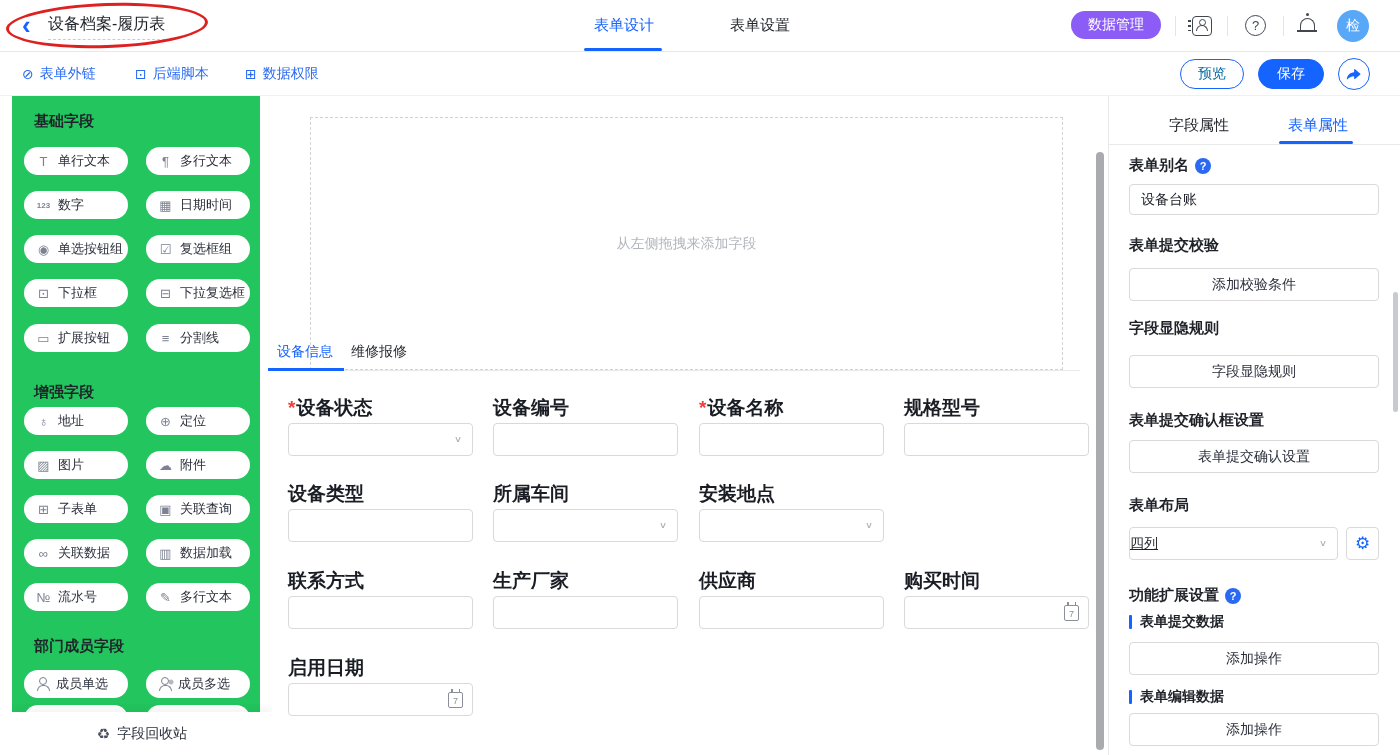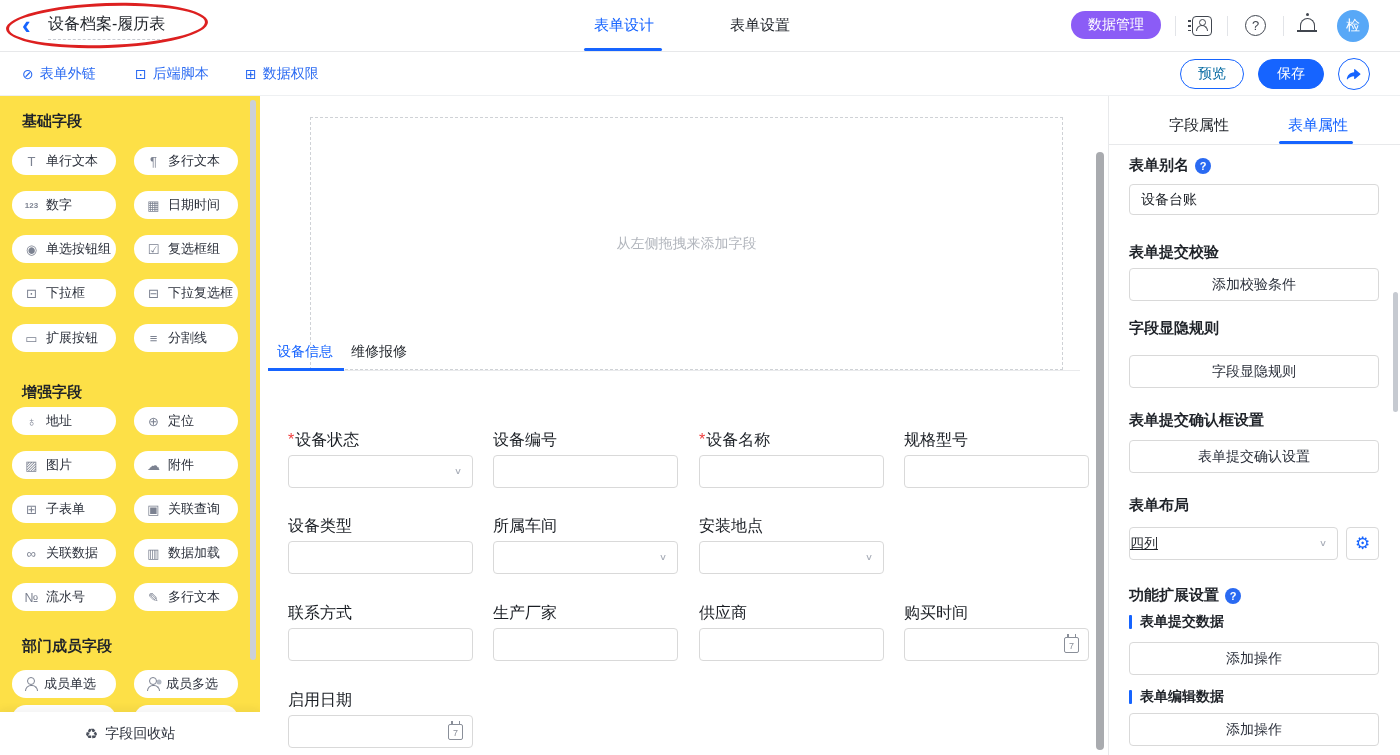--- a/index.html
+++ b/index.html
@@ -29,21 +29,21 @@
   
   #toolbar { position:absolute; left:0; top:52px; width:1400px; height:44px; background:#fff; border-bottom:1px solid #eef0f2; z-index:4; }
   .tb-link { position:absolute; top:13px; display:flex; align-items:center; gap:6px; color:#2a6af2; font-size:14px; cursor:pointer; }
   .tb-link .g { font-size:14px; }
   .pill-btn { position:absolute; top:7px; height:30px; border-radius:15px; font-size:14px; cursor:pointer; }
   .btn-preview { left:1180px; width:64px; background:#fff; border:1px solid #1664ff; color:#0369a1; }
   .btn-save { left:1258px; width:66px; background:#1664ff; border:1px solid #1664ff; color:#fff; }
   .share-btn { position:absolute; left:1338px; top:6px; width:32px; height:32px; border-radius:50%; border:1px solid #1664ff; background:#fff; display:flex; align-items:center; justify-content:center; cursor:pointer; }
 
   
-  #sidebar { position:absolute; left:0; top:96px; width:260px; height:659px; background:#fde047; overflow:hidden; }
+  #sidebar { position:absolute; left:12px; top:96px; width:260px; height:659px; background:#22c55e; overflow:hidden; }
   .side-title { position:absolute; left:22px; font-size:15px; font-weight:bold; color:#1f2329; }
   .pill { position:absolute; width:104px; height:28px; border-radius:14px; background:#fff; display:flex; align-items:center; padding-left:12px; gap:7px; font-size:13px; color:#2a2f3a; cursor:grab; white-space:nowrap; }
   .pill .pg { color:#7c8291; font-size:13px; width:15px; text-align:center; flex:none; }
   .pill .pg.sm { font-size:8px; font-weight:bold; letter-spacing:0; }
   .person-icon { position:relative; width:13px; height:14px; flex:none; }
   .person-icon::before { content:""; position:absolute; top:0; left:3px; width:6px; height:6px; border:1.4px solid #7c8291; border-radius:50%; }
   .person-icon::after { content:""; position:absolute; bottom:0; left:0.5px; width:11px; height:5px; border:1.4px solid #7c8291; border-bottom:none; border-radius:7px 7px 0 0; }
   .people-icon::before { box-shadow:6px 1px 0 -1.5px #b3b9c4; }
   .side-footer { position:absolute; left:0; top:616px; width:260px; height:43px; background:#fff; box-shadow:0 -3px 8px rgba(29,35,41,.06); display:flex; align-items:center; justify-content:center; gap:7px; font-size:14px; color:#2a2f3a; cursor:pointer; z-index:3; }
   .side-footer .g { font-size:15px; color:#4a505c; }
@@ -51,21 +51,21 @@
 
   
   #canvas { position:absolute; left:260px; top:96px; width:848px; height:659px; background:#fff; overflow:hidden; }
   .dropzone { position:absolute; left:50px; top:21px; width:753px; height:253px; border:1px dashed #cfd2d6; display:flex; align-items:center; justify-content:center; }
   .dz-text { color:#b2b6bd; font-size:14px; }
   .cv-tab { position:absolute; top:247px; font-size:14px; cursor:pointer; }
   .cv-tab.active { color:#1664ff; }
   .cv-tab-bar { position:absolute; left:8px; top:272px; width:76px; height:3px; background:#1664ff; z-index:2; }
   .cv-tab-line { position:absolute; left:8px; top:274px; width:812px; height:1px; background:#e9eaec; }
   .fld { position:absolute; width:185px; }
-  .fld-label { font-size:16px; font-weight:400; color:#1a1e24; line-height:16px; margin-bottom:7px;margin-top:32px; }
+  .fld-label { font-size:19px; font-weight:700; color:#1a1e24; line-height:16px; margin-bottom:7px; }
   .req { color:#f03e3e; margin-right:1px; }
   .inp { position:relative; width:185px; height:33px; border:1px solid #d9d9d9; border-radius:4px; background:#fff; cursor:text; }
   .inp .chev { position:absolute; right:10px; top:9px; font-size:11px; color:#a8adb8; transform:scaleY(.8); }
   .inp.member { border-style:dashed; display:flex; align-items:center; justify-content:center; color:#c0c4cc; font-size:14px; cursor:pointer; }
   .date-icon { position:absolute; right:9px; top:8px; width:15px; height:16px; border:1.3px solid #8a8f99; border-radius:2px; font-size:9px; color:#8a8f99; display:flex; align-items:flex-end; justify-content:center; line-height:10px; padding-bottom:1px; }
   .date-icon::before { content:""; position:absolute; top:-4px; left:2px; width:1.5px; height:4px; background:#8a8f99; }
   .date-icon::after { content:""; position:absolute; top:-4px; right:2px; width:1.5px; height:4px; background:#8a8f99; }
 
   
   #panel { position:absolute; left:1108px; top:96px; width:292px; height:659px; background:#fff; border-left:1px solid #e8e9eb; overflow:hidden; }
@@ -314,21 +314,21 @@
   <div class="pn-tab active" style="left:178px">表单属性</div>
   <div class="pn-tab-bar"></div>
   <div class="pn-tab-line"></div>
 
   <div class="pn-title" style="top:60px">
     <span>表单别名</span>
     <span class="q-badge">?</span>
   </div>
   <input class="pn-input" style="top: 88px;" value="设备台账">
 
-  <div class="pn-title" style="top:147px">
+  <div class="pn-title" style="top:140px">
       <span>表单提交校验</span>
     </div>
   <button class="pn-btn" style="top:172px">添加校验条件</button>
 
   <div class="pn-title" style="top:223px">
       <span>字段显隐规则</span>
     </div>
   <button class="pn-btn" style="top:259px">字段显隐规则</button>
 
   <div class="pn-title" style="top:315px">

